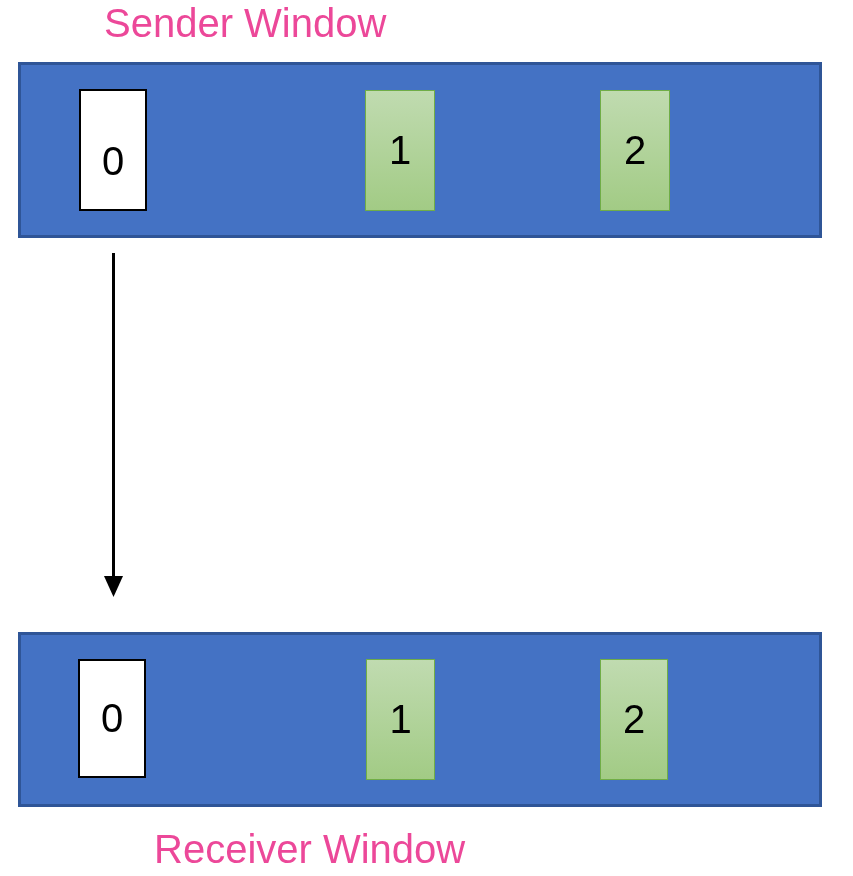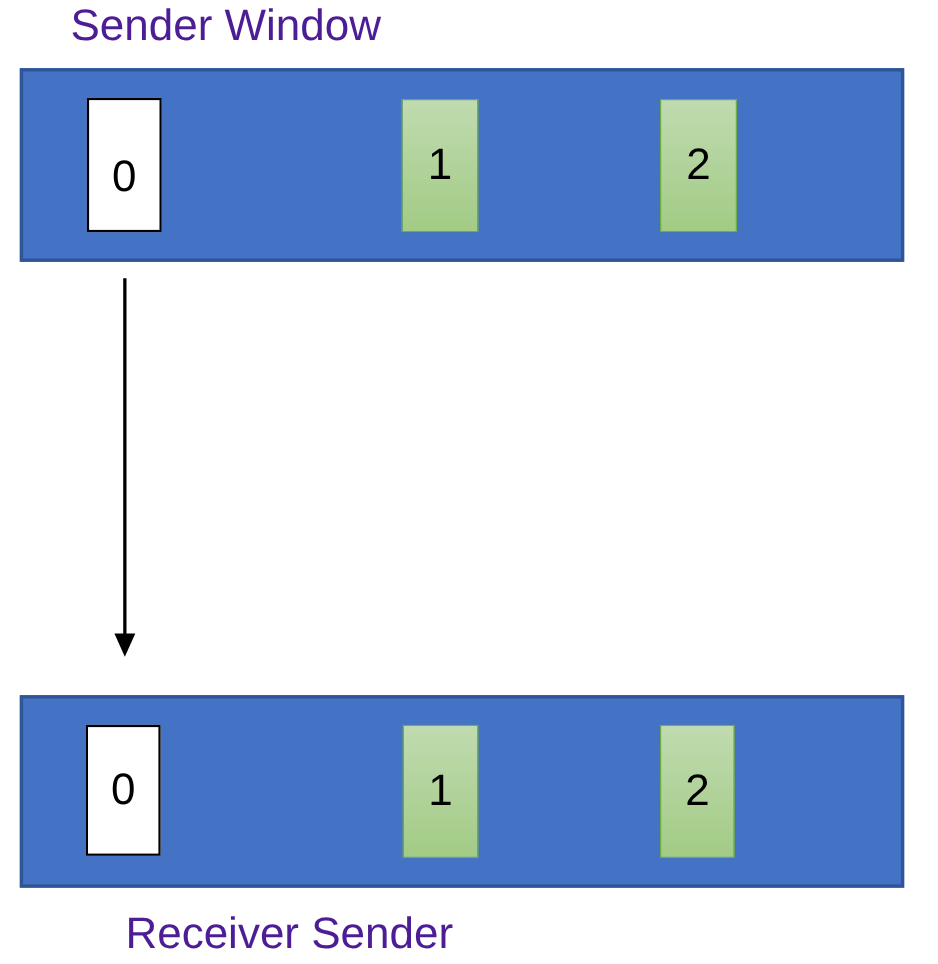--- a/index.html
+++ b/index.html
@@ -10,24 +10,25 @@
   }
   .canvas {
     position: relative;
     width: 853px;
     height: 876px;
     background: #ffffff;
     overflow: hidden;
   }
   .title {
     position: absolute;
-    color: #4c1d95;
+    color: #ec4899;
     font-size: 40px;
     line-height: 1.15;
     white-space: nowrap;
+    margin-left: 40px;
   }
   .sender-title { left: 64px; top: 0px; }
   .receiver-title { left: 114px; top: 826px; }
 
   .bar {
     position: absolute;
     left: 18px;
     width: 804px;
     box-sizing: border-box;
     background: #4472C4;
@@ -102,15 +103,15 @@
       <span class="num">0</span>
     </div>
     <div class="slot green r-slot1">
       <span class="num">1</span>
     </div>
     <div class="slot green r-slot2">
       <span class="num">2</span>
     </div>
   </div>
 
-  <div class="title receiver-title">Receiver Sender</div>
+  <div class="title receiver-title">Receiver Window</div>
 
 </div>
 
 </body></html>

